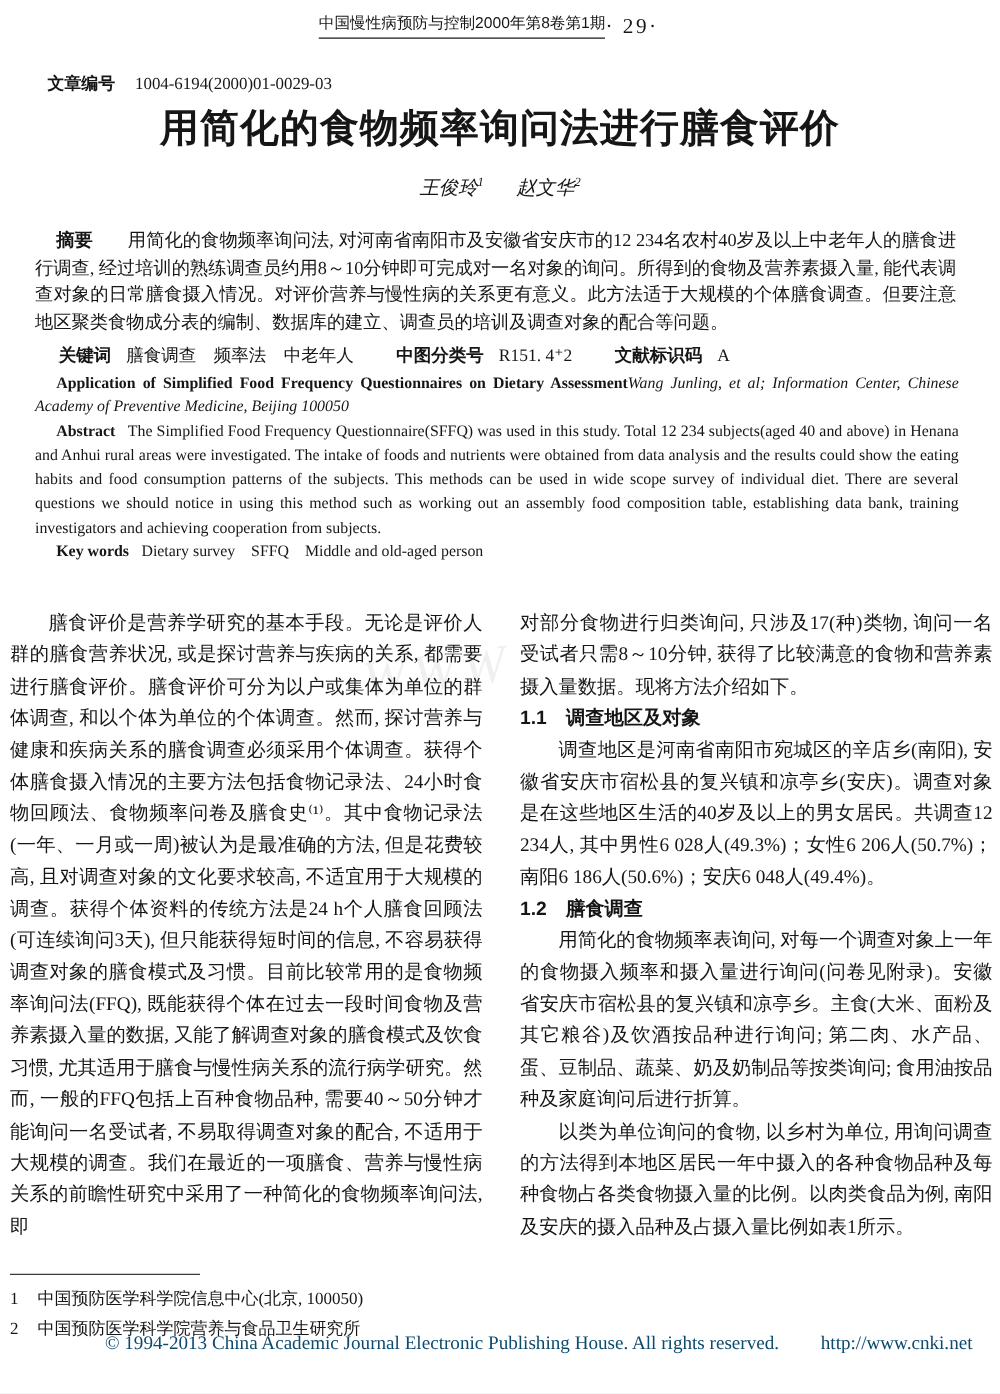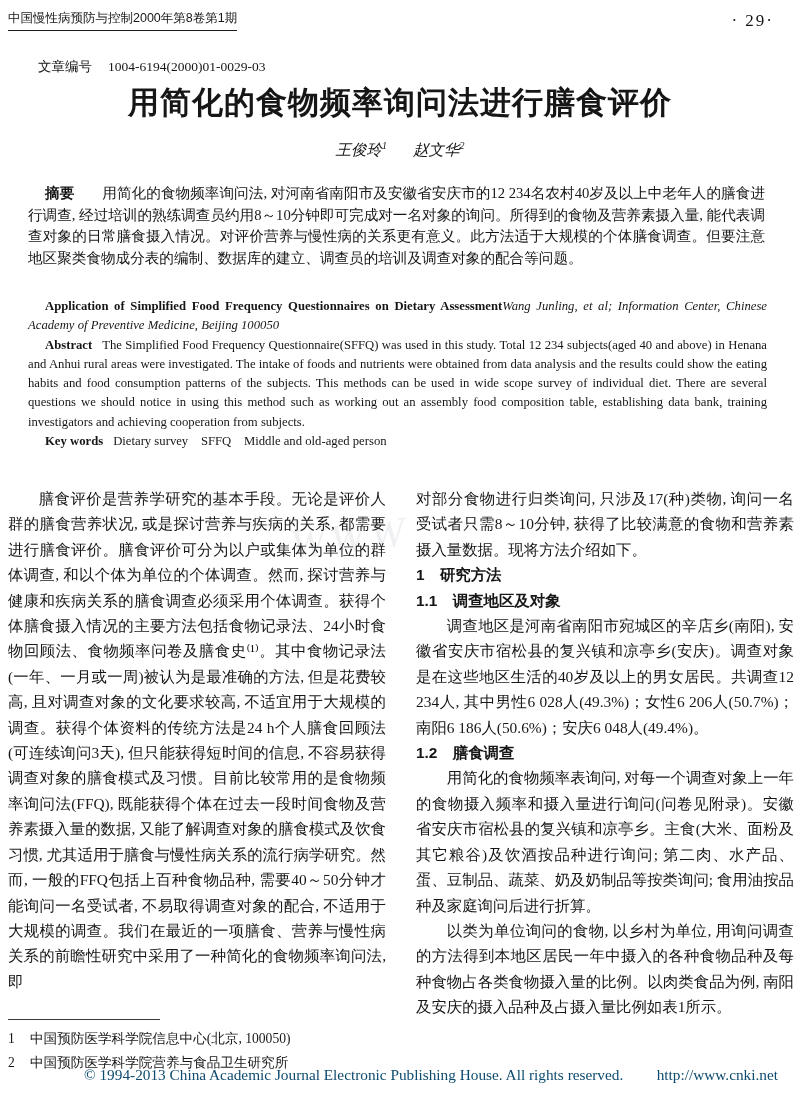--- a/index.html
+++ b/index.html
@@ -2,26 +2,26 @@
 <html><head>
 <meta charset="utf-8">
 <style>
   html,body{margin:0;padding:0;background:#e8e8e8;}
   .page{
     position:relative;width:800px;height:1115px;background:#ffffff;
     color:#161616;overflow:hidden;margin:0 auto;
     font-family:"Liberation Serif","DejaVu Serif",serif;
   }
   
-  .hdr{position:absolute;top:10px;left:8px;right:26px;display:flex;justify-content:space-between;align-items:flex-end;}
+  .hdr{position:absolute;top:10px;left:8px;right:26px;display:flex;justify-content:center;align-items:flex-end;}
   .journal{font-family:"Liberation Sans","DejaVu Sans",sans-serif;font-size:12.5px;border-bottom:1.5px solid #1a1a1a;padding-bottom:3px;}
   .pageno{font-size:17px;letter-spacing:2px;}
   
   .artid{position:absolute;top:58px;left:38px;font-size:13.5px;}
-  .artid .lbl{font-weight:normal;font-family:"Liberation Sans","DejaVu Sans",sans-serif;margin-right:16px;}
+  .artid .lbl{font-weight:bold;font-family:"Liberation Sans","DejaVu Sans",sans-serif;margin-right:16px;}
   
   .title{position:absolute;top:82px;left:0;width:100%;text-align:center;
     font-family:"Liberation Sans","DejaVu Sans",sans-serif;font-size:31px;font-weight:bold;letter-spacing:1px;}
   .authors{position:absolute;top:140px;left:0;width:100%;text-align:center;font-size:15.5px;font-style:italic;}
   .author{margin:0 13px;}
   sup{font-size:10px;}
   
   .abs-cn{position:absolute;top:183px;left:28px;width:737px;font-size:14.6px;line-height:21.6px;text-align:justify;text-indent:17px;margin:0;}
   .abs-cn .lbl{font-weight:bold;font-family:"Liberation Sans","DejaVu Sans",sans-serif;margin-right:28px;}
   
@@ -67,40 +67,42 @@
     <span class="lbl">文章编号</span><span>1004-6194(2000)01-0029-03</span>
   </div>
 
   <div class="title">用简化的食物频率询问法进行膳食评价</div>
   <div class="authors"><span class="author">王俊玲<sup>1</sup></span><span class="author">赵文华<sup>2</sup></span></div>
 
   <p class="abs-cn">
     <span class="lbl">摘要</span><span>用简化的食物频率询问法, 对河南省南阳市及安徽省安庆市的12 234名农村40岁及以上中老年人的膳食进行调查, 经过培训的熟练调查员约用8～10分钟即可完成对一名对象的询问。所得到的食物及营养素摄入量, 能代表调查对象的日常膳食摄入情况。对评价营养与慢性病的关系更有意义。此方法适于大规模的个体膳食调查。但要注意地区聚类食物成分表的编制、数据库的建立、调查员的培训及调查对象的配合等问题。</span>
   </p>
 
+  <div class="kw-row">
+    <span class="lbl">关键词</span><span class="gap">膳食调查　频率法　中老年人</span><span class="lbl">中图分类号</span><span class="gap">R151. 4⁺2</span><span class="lbl">文献标识码</span><span>A</span>
+  </div>
 
   <div class="abs-en">
     <p>
       <span class="en-title">Application of Simplified Food Frequency Questionnaires on Dietary Assessment</span><span class="en-byline">Wang Junling, et al; Information Center, Chinese Academy of Preventive Medicine, Beijing 100050</span>
     </p>
     <p>
       <span class="en-label">Abstract</span><span>The Simplified Food Frequency Questionnaire(SFFQ) was used in this study. Total 12 234 subjects(aged 40 and above) in Henana and Anhui rural areas were investigated. The intake of foods and nutrients were obtained from data analysis and the results could show the eating habits and food consumption patterns of the subjects. This methods can be used in wide scope survey of individual diet. There are several questions we should notice in using this method such as working out an assembly food composition table, establishing data bank, training investigators and achieving cooperation from subjects.</span>
     </p>
     <p>
       <span class="en-label">Key words</span><span>Dietary survey　SFFQ　Middle and old-aged person</span>
     </p>
   </div>
 
   <div class="columns">
     <div class="col">
         <div class="blk para">膳食评价是营养学研究的基本手段。无论是评价人群的膳食营养状况, 或是探讨营养与疾病的关系, 都需要进行膳食评价。膳食评价可分为以户或集体为单位的群体调查, 和以个体为单位的个体调查。然而, 探讨营养与健康和疾病关系的膳食调查必须采用个体调查。获得个体膳食摄入情况的主要方法包括食物记录法、24小时食物回顾法、食物频率问卷及膳食史⁽¹⁾。其中食物记录法(一年、一月或一周)被认为是最准确的方法, 但是花费较高, 且对调查对象的文化要求较高, 不适宜用于大规模的调查。获得个体资料的传统方法是24 h个人膳食回顾法(可连续询问3天), 但只能获得短时间的信息, 不容易获得调查对象的膳食模式及习惯。目前比较常用的是食物频率询问法(FFQ), 既能获得个体在过去一段时间食物及营养素摄入量的数据, 又能了解调查对象的膳食模式及饮食习惯, 尤其适用于膳食与慢性病关系的流行病学研究。然而, 一般的FFQ包括上百种食物品种, 需要40～50分钟才能询问一名受试者, 不易取得调查对象的配合, 不适用于大规模的调查。我们在最近的一项膳食、营养与慢性病关系的前瞻性研究中采用了一种简化的食物频率询问法, 即</div>
       </div>
     <div class="col">
         <div class="blk para-cont">对部分食物进行归类询问, 只涉及17(种)类物, 询问一名受试者只需8～10分钟, 获得了比较满意的食物和营养素摄入量数据。现将方法介绍如下。</div>
-        <div class="blk h1">1　研究方法</div>
         <div class="blk h2">1.1　调查地区及对象</div>
         <div class="blk para">调查地区是河南省南阳市宛城区的辛店乡(南阳), 安徽省安庆市宿松县的复兴镇和凉亭乡(安庆)。调查对象是在这些地区生活的40岁及以上的男女居民。共调查12 234人, 其中男性6 028人(49.3%)；女性6 206人(50.7%)；南阳6 186人(50.6%)；安庆6 048人(49.4%)。</div>
         <div class="blk h2">1.2　膳食调查</div>
         <div class="blk para">用简化的食物频率表询问, 对每一个调查对象上一年的食物摄入频率和摄入量进行询问(问卷见附录)。安徽省安庆市宿松县的复兴镇和凉亭乡。主食(大米、面粉及其它粮谷)及饮酒按品种进行询问; 第二肉、水产品、蛋、豆制品、蔬菜、奶及奶制品等按类询问; 食用油按品种及家庭询问后进行折算。</div>
         <div class="blk para">以类为单位询问的食物, 以乡村为单位, 用询问调查的方法得到本地区居民一年中摄入的各种食物品种及每种食物占各类食物摄入量的比例。以肉类食品为例, 南阳及安庆的摄入品种及占摄入量比例如表1所示。</div>
       </div>
   </div>
 
   <div class="fnblock">
     <div class="fnrule"></div>

